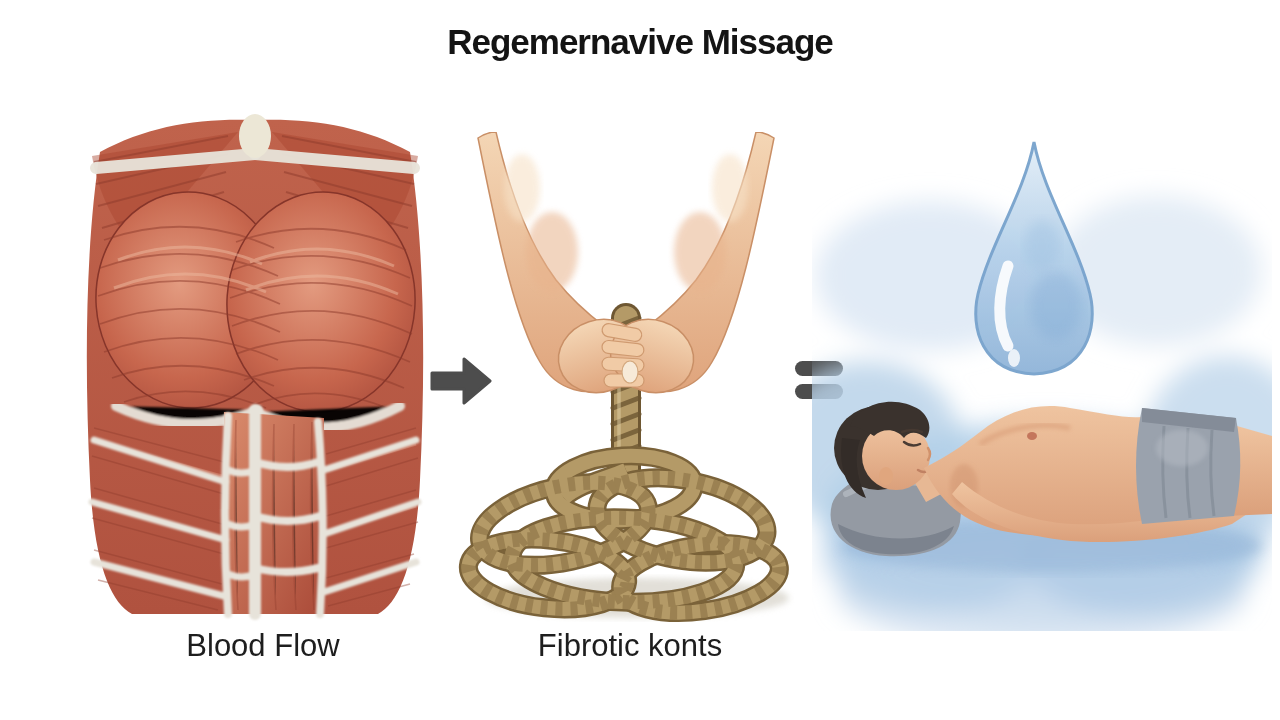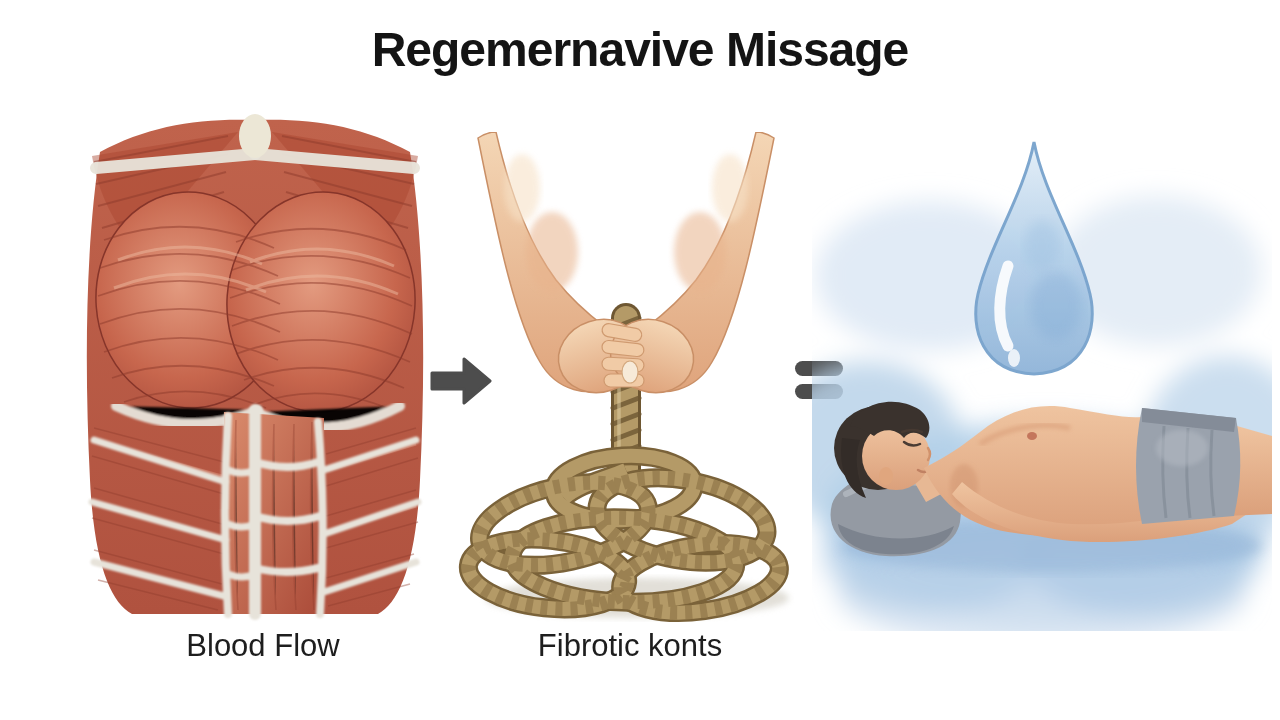--- a/index.html
+++ b/index.html
@@ -1,19 +1,19 @@
 <!DOCTYPE html>
 <html style="--background: #ffffff; --title-text: #141414; --label-text: #1e1e1e; --connector: #4d4d4d; --muscle-red: #b0523f; --muscle-highlight: #e39b80; --fascia-white: #e8e4da; --rope-tan: #b49a67; --rope-dark: #6e5732; --skin: #eec39f; --hair-dark: #3a322d; --pillow-gray: #949aa3; --shorts-gray: #9aa2ad; --water-blue: #a9cbe8; --water-deep: #76a2cc; --wash-blue: #b3cfe8;"><head>
 <meta charset="utf-8">
 <style>
   html,body{margin:0;padding:0;background:#fff;}
   .stage{position:relative;width:1280px;height:720px;background:var(--background,#fff);
          font-family:"Liberation Sans",sans-serif;overflow:hidden;}
   .title{position:absolute;left:0;top:22px;width:1280px;margin:0;text-align:center;
-         font-size:48px;font-weight:800;letter-spacing:-1px;color:var(--title-text,#141414);}
+         font-size:35px;font-weight:800;letter-spacing:-1px;color:var(--title-text,#141414);}
   .panel{position:absolute;margin:0;padding:0;}
   .panel svg{display:block;}
   .panel-left{left:78px;top:110px;}
   .panel-mid{left:452px;top:132px;}
   .panel-right{left:812px;top:126px;}
   .connector{position:absolute;}
   .connector-arrow{left:430px;top:355px;}
   .connector-equals{left:794px;top:357px;}
   .caption{position:absolute;top:628px;width:320px;text-align:center;
            font-size:31px;font-weight:400;color:var(--label-text,#1e1e1e);}

